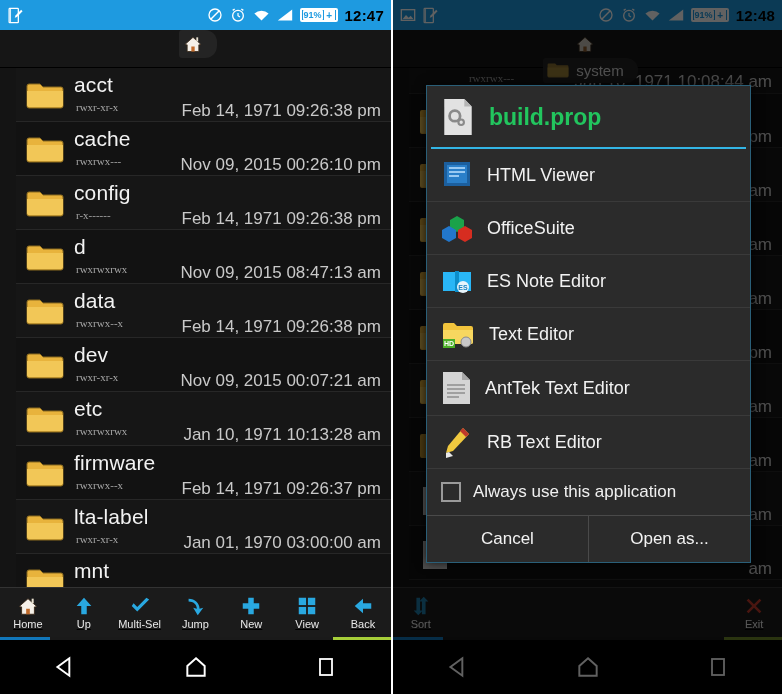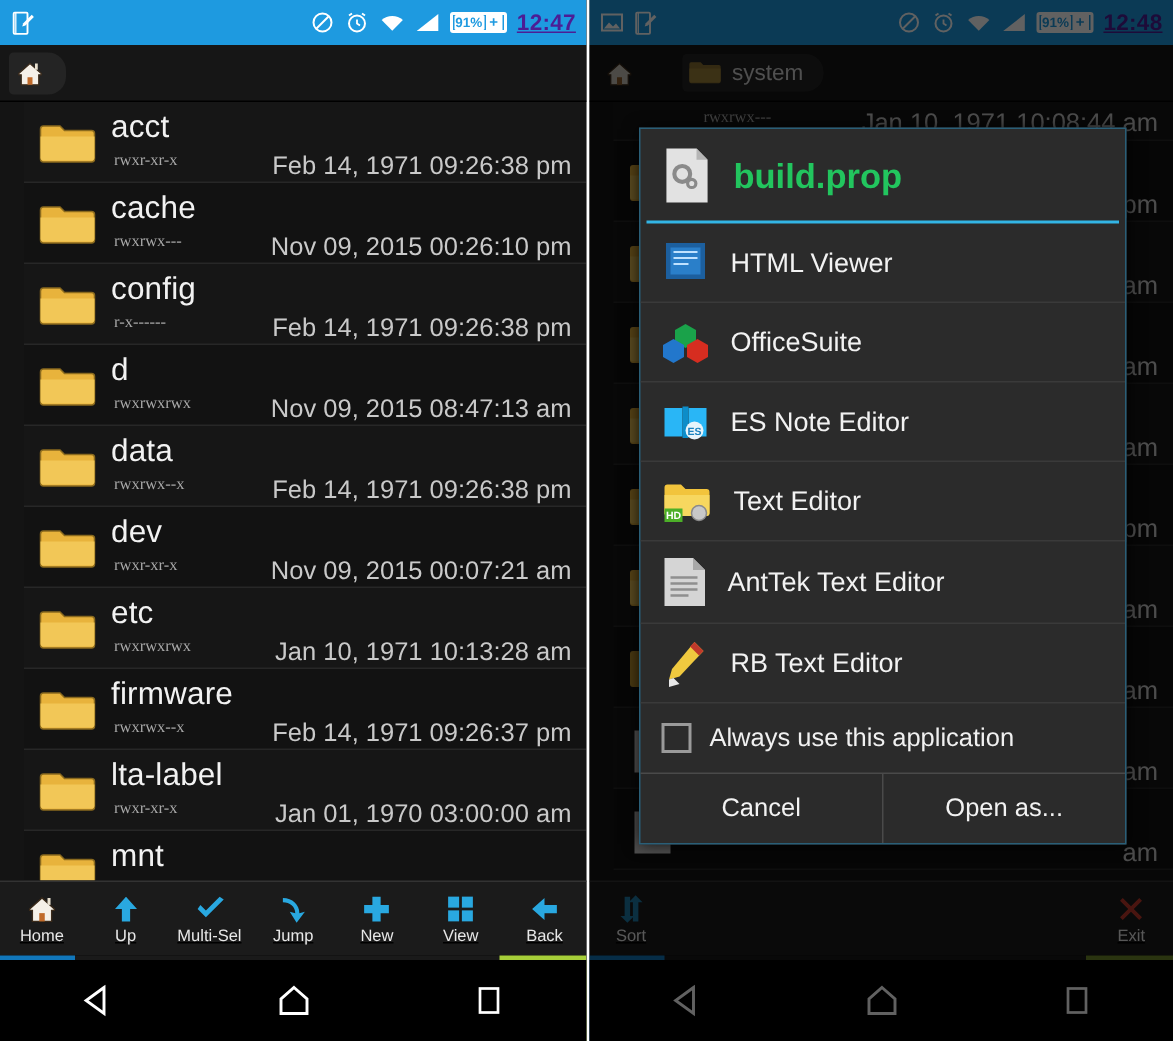--- a/index.html
+++ b/index.html
@@ -14,34 +14,34 @@
   .phone.right { border-left:2px solid #fff; }
 
   
   .statusbar {
     height:30px; background:#1e9ae0; display:flex; align-items:center;
     padding:0 7px; position:relative; z-index:5;
   }
   .sb-left { display:flex; align-items:center; gap:6px; }
   .sb-right { margin-left:auto; display:flex; align-items:center; gap:7px; }
   .sb-ico { display:block; }
-  .sb-time { color:#4c1d95; font-size:15px; font-weight:bold; letter-spacing:.2px;text-decoration:underline; }
+  .sb-time { color:#000000; font-size:15px; font-weight:bold; letter-spacing:.2px; }
   .batt {
     display:flex; align-items:center; height:14px;
     border:2px solid #fff; border-radius:2px; padding:0 1px;
     background:transparent;
   }
   .batt-txt { color:#fff; font-size:9px; font-weight:bold; background:#fff; color:#1e9ae0; padding:0 1px; border-radius:1px;}
   .batt-plus { background:#fff; color:#1e9ae0; font-size:10px; font-weight:bold; width:11px; text-align:center; margin-left:1px;}
 
   
   .crumbbar {
     height:38px; background:#161616; display:flex; align-items:center;
-    padding-left:6px; gap:18px; border-bottom:1px solid #000;
-    position:relative; z-index:4;
+    padding-left:6px; gap:0; border-bottom:1px solid #000;
+    position:relative; z-index:4;flex-direction:column;
   }
   .crumb { display:flex; align-items:center; gap:7px; padding:4px 14px 4px 4px;
     border-radius:3px 12px 12px 3px; }
   .crumb.sel { background:#242424; }
   .crumb-label { color:#cfcfcf; font-size:15px; }
 
   
   .filelist { position:absolute; left:0; right:0; top:68px; bottom:107px; overflow:hidden; background:#141414;padding-left:16px; }
   .row { height:54px; position:relative; border-bottom:1px solid #272727; background:#161616; }
   .row:nth-child(even) { background:#121212; }

